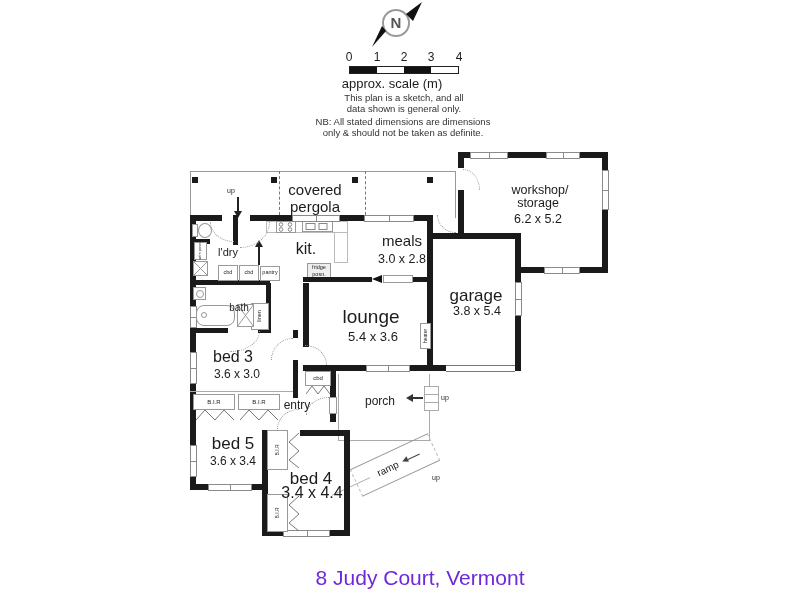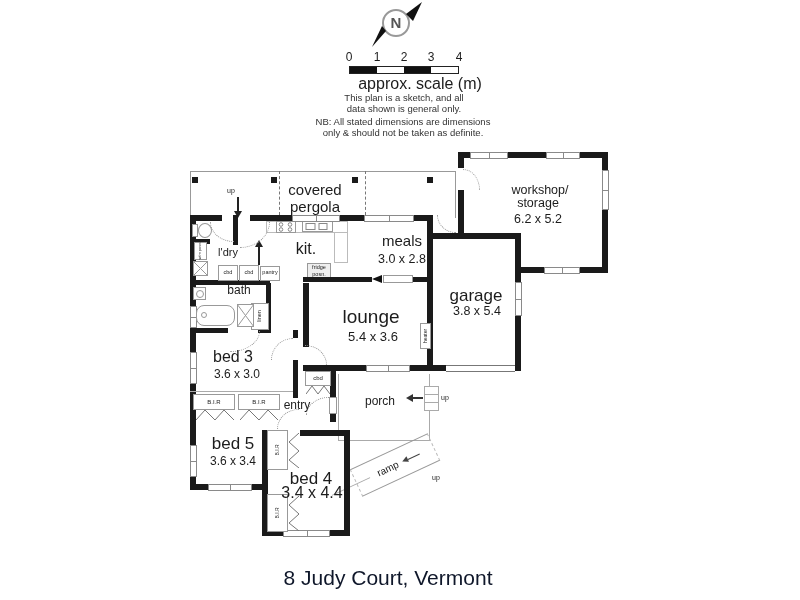--- a/index.html
+++ b/index.html
@@ -34,21 +34,21 @@
 
   <span class="lbl" style="left:349px;top:57px;font-size:12px">0</span>
   <span class="lbl" style="left:377px;top:57px;font-size:12px">1</span>
   <span class="lbl" style="left:404px;top:57px;font-size:12px">2</span>
   <span class="lbl" style="left:431px;top:57px;font-size:12px">3</span>
   <span class="lbl" style="left:459px;top:57px;font-size:12px">4</span>
   <div class="abs" style="left:349px;top:66px;width:110px;height:8px;border:1px solid #222;box-sizing:border-box;background:#fff">
     <i style="left:0;top:0;width:27px;height:6px;background:#111"></i>
     <i style="left:54px;top:0;width:27px;height:6px;background:#111"></i>
   </div>
-  <span class="lbl" style="left:420px;top:84px;font-size:16px">approx. scale (m)</span>
+  <span class="lbl" style="left:392px;top:84px;font-size:13px">approx. scale (m)</span>
   <span class="lbl tiny" style="left:404px;top:98px;font-size:9.5px">This plan is a sketch, and all</span>
   <span class="lbl tiny" style="left:404px;top:109px;font-size:9.5px">data shown is general only.</span>
   <span class="lbl tiny" style="left:403px;top:122px;font-size:9.5px">NB: All stated dimensions are dimensions</span>
   <span class="lbl tiny" style="left:403px;top:133px;font-size:9.5px">only &amp; should not be taken as definite.</span>
 
   <div class="abs" style="left:190px;top:171px;width:266px;height:47px;border:1px solid #999;border-bottom:none;box-sizing:border-box"></div>
   <div class="abs" style="left:279px;top:171px;height:44px;border-left:1px dashed #777"></div>
   <div class="abs" style="left:365px;top:171px;height:44px;border-left:1px dashed #777"></div>
   <div class="wall" style="left:192px;top:177px;width:6px;height:6px"></div>
   <div class="wall" style="left:271px;top:177px;width:6px;height:6px"></div>
@@ -235,25 +235,25 @@
   <span class="lbl" style="left:402px;top:260px;font-size:12.5px">3.0 x 2.8</span>
   <span class="lbl" style="left:306px;top:249px;font-size:16px">kit.</span>
   <span class="lbl" style="left:228px;top:253px;font-size:11px">l'dry</span>
   <span class="lbl" style="left:540px;top:191px;font-size:12.5px">workshop/</span>
   <span class="lbl" style="left:538px;top:204px;font-size:12.5px">storage</span>
   <span class="lbl" style="left:538px;top:220px;font-size:12.5px">6.2 x 5.2</span>
   <span class="lbl" style="left:476px;top:296px;font-size:17px">garage</span>
   <span class="lbl" style="left:477px;top:312px;font-size:12.5px">3.8 x 5.4</span>
   <span class="lbl" style="left:371px;top:317px;font-size:19px">lounge</span>
   <span class="lbl" style="left:373px;top:337px;font-size:13px">5.4 x 3.6</span>
-  <span class="lbl" style="left:239px;top:290px;font-size:12px">bath</span>
+  <span class="lbl" style="left:239px;top:308px;font-size:10px">bath</span>
   <span class="lbl" style="left:233px;top:357px;font-size:16px">bed 3</span>
   <span class="lbl" style="left:237px;top:374px;font-size:12px">3.6 x 3.0</span>
   <span class="lbl" style="left:233px;top:444px;font-size:17px">bed 5</span>
   <span class="lbl" style="left:233px;top:461px;font-size:12px">3.6 x 3.4</span>
   <span class="lbl" style="left:311px;top:479px;font-size:17px">bed 4</span>
   <span class="lbl" style="left:312px;top:493px;font-size:16px">3.4 x 4.4</span>
   <span class="lbl" style="left:297px;top:405px;font-size:12px">entry</span>
   <span class="lbl" style="left:380px;top:401px;font-size:12px">porch</span>
 
-  <span class="lbl" style="left:388px;top:578px;font-size:21px;color:#0f172a">8 Judy Court, Vermont</span>
+  <span class="lbl" style="left:420px;top:578px;font-size:21px;color:#6d28d9">8 Judy Court, Vermont</span>
 
 </div>
 
 </body></html>

